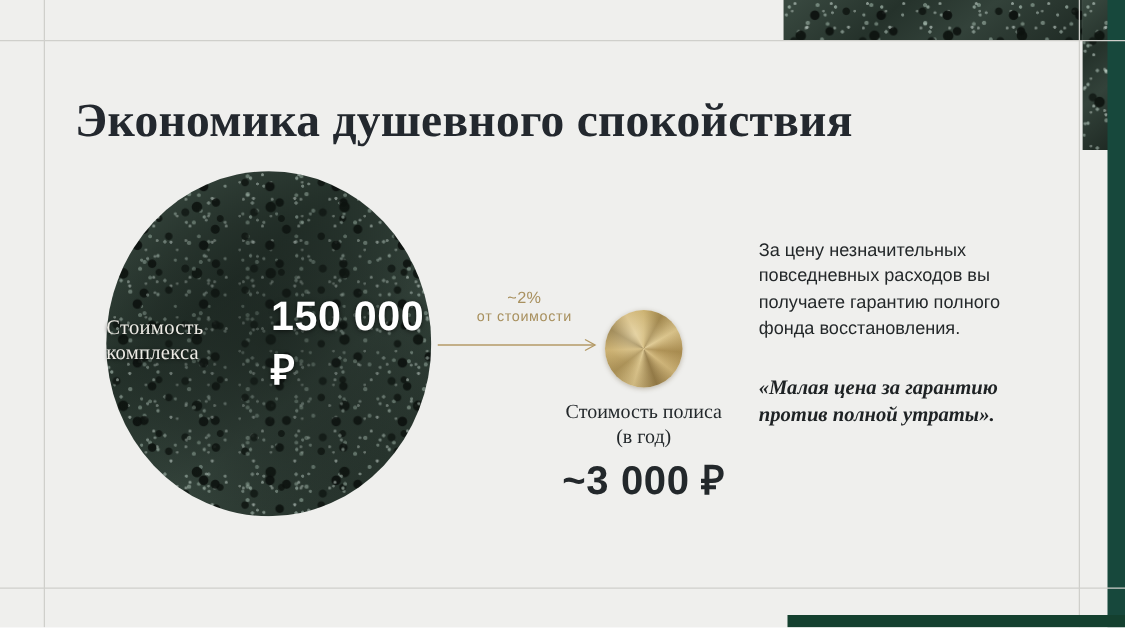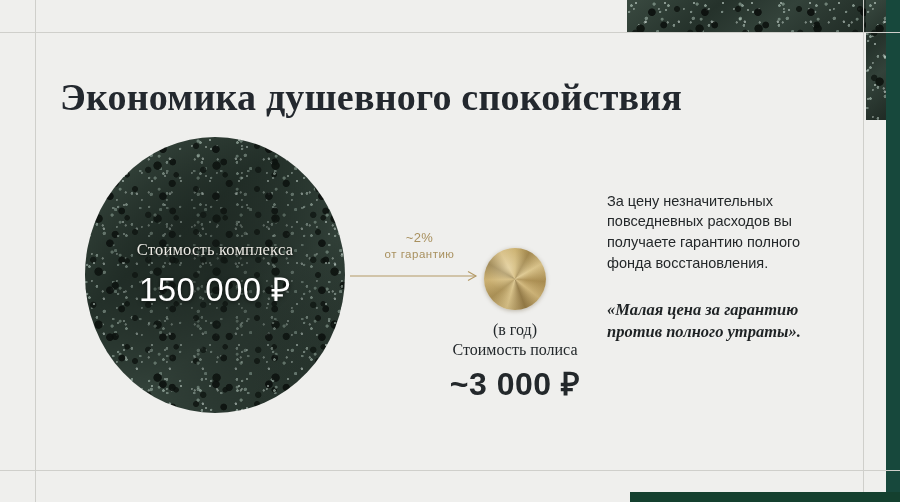--- a/index.html
+++ b/index.html
@@ -121,21 +121,21 @@
 
   
   .big-circle {
     position: absolute;
     left: 85px;
     top: 137px;
     width: 260px;
     height: 276px;
     border-radius: 50%;
     display: flex;
-    flex-direction: column;
+    flex-direction: row;
     align-items: center;
     justify-content: center;
   }
   .big-circle::after {
     content: "";
     position: absolute;
     inset: 0;
     border-radius: 50%;
     background: radial-gradient(circle at 50% 48%, rgba(20,28,24,0.55) 0%, rgba(20,28,24,0.25) 48%, rgba(20,28,24,0.0) 72%);
     pointer-events: none;
@@ -147,21 +147,21 @@
     font-size: 16.5px;
     color: #eceae4;
     letter-spacing: 0.2px;
     margin-bottom: 6px;
     text-shadow: 0 1px 3px rgba(0,0,0,0.65);
   }
   .bc-value {
     position: relative;
     z-index: 2;
     font-family: "Liberation Sans", sans-serif;
-    font-weight: normal;
+    font-weight: bold;
     font-size: 33px;
     color: #ffffff;
     letter-spacing: 0.5px;
     text-shadow: 0 1px 4px rgba(0,0,0,0.6);
   }
 
   
   .arrow-group {
     position: absolute;
     left: 352px;
@@ -296,33 +296,33 @@
 
   <h1 class="title">Экономика душевного спокойствия</h1>
 
   <div class="big-circle granite">
     <div class="bc-label">Стоимость комплекса</div>
     <div class="bc-value">150 000 ₽</div>
   </div>
 
   <div class="arrow-group">
     <div class="arrow-pct">~2%</div>
-    <div class="arrow-sub">от гарантию</div>
+    <div class="arrow-sub">от стоимости</div>
     <svg class="arrow-line" viewBox="0 0 132 10">
       <line x1="0" y1="5" x2="126" y2="5" stroke="#b49a66" stroke-width="1.1"></line>
       <polyline points="118,0.6 126,5 118,9.4" fill="none" stroke="#b49a66" stroke-width="1.1"></polyline>
     </svg>
   </div>
 
   <div class="gold-circle"></div>
 
   <div class="policy">
+    <div class="policy-label">Стоимость полиса</div>
     <div class="policy-label">(в год)</div>
-    <div class="policy-label">Стоимость полиса</div>
     <div class="policy-value">~3 000 ₽</div>
   </div>
 
   <div class="right-block">
     <p class="right-para">За цену незначительных повседневных расходов вы получаете гарантию полного фонда восстановления.</p>
-    <p class="right-quote">«Малая цена за гарантию против полного утраты».</p>
+    <p class="right-quote">«Малая цена за гарантию против полной утраты».</p>
   </div>
 
 </div>
 
 </body></html>

